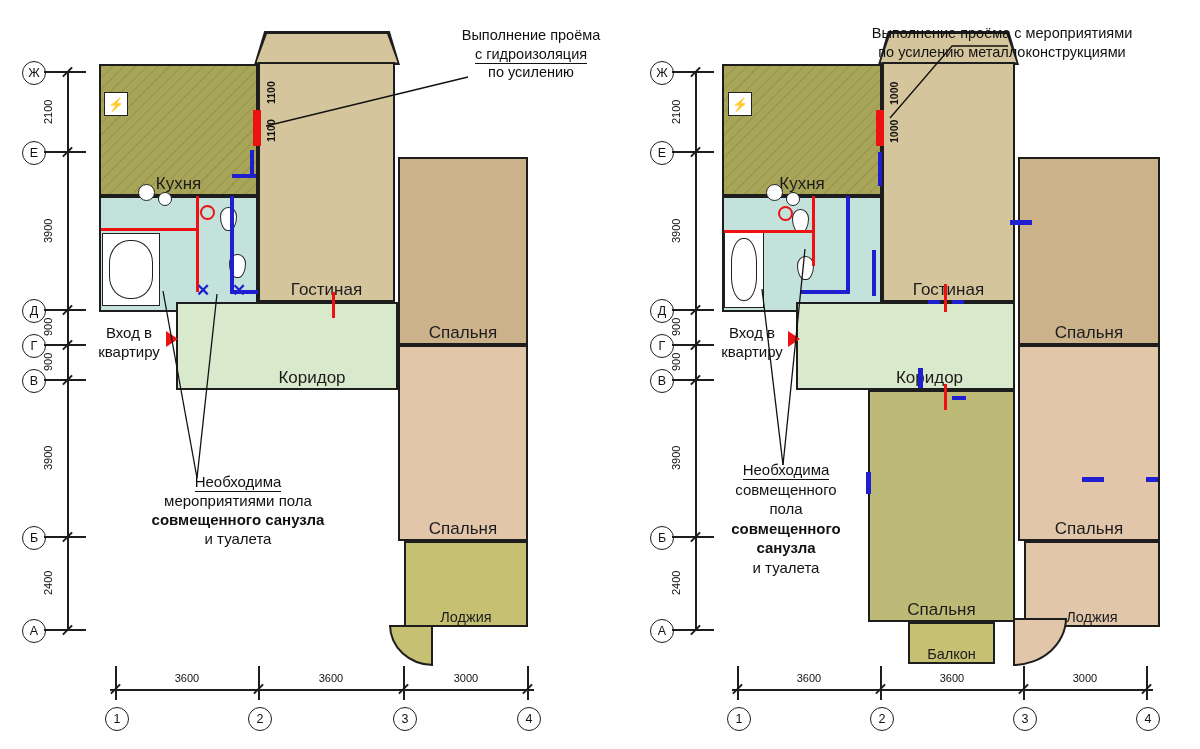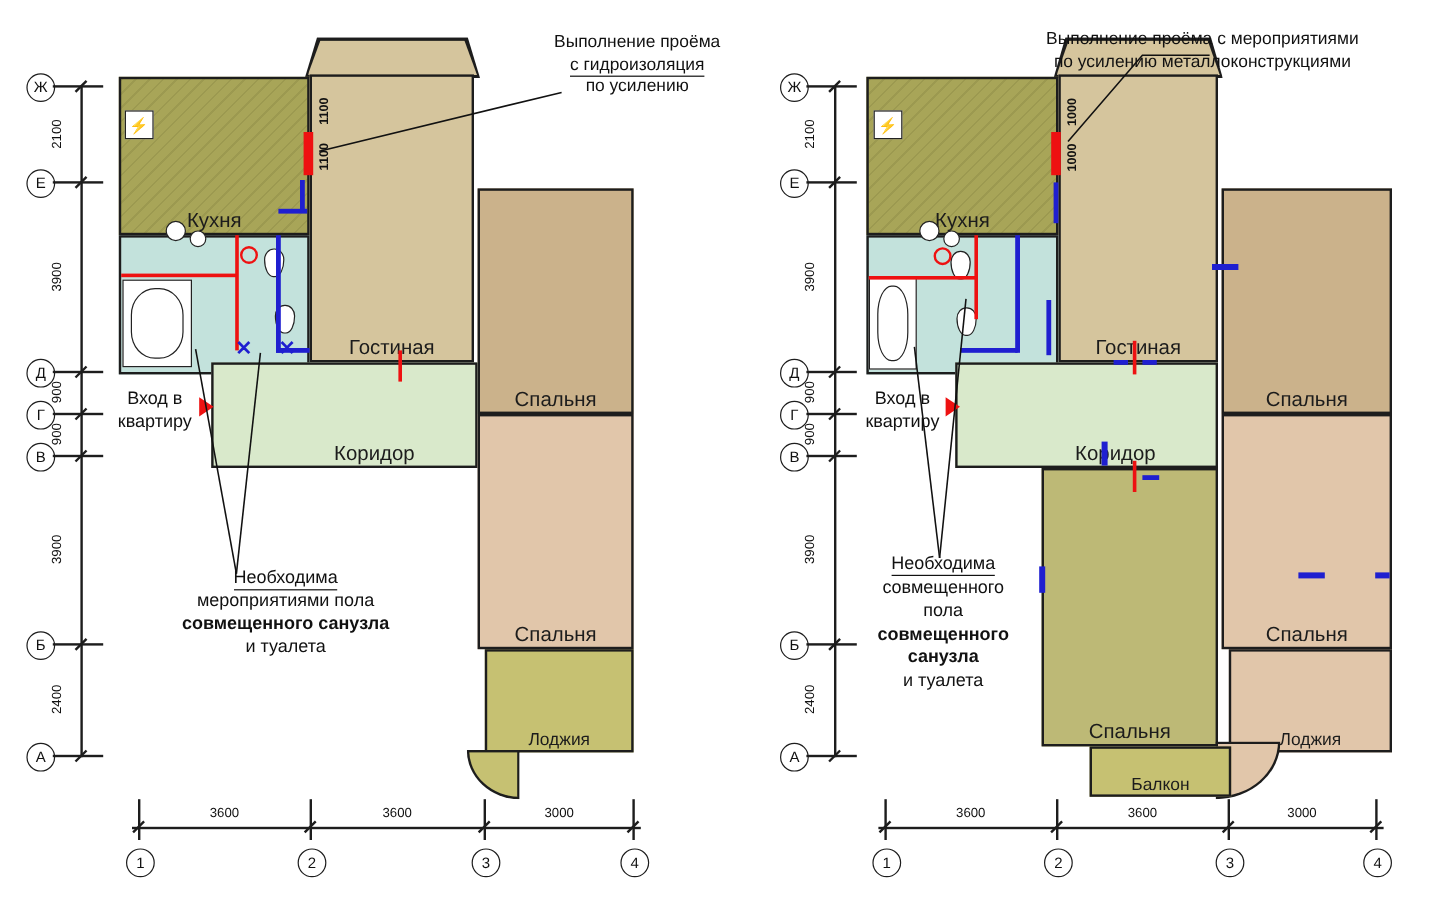--- a/index.html
+++ b/index.html
@@ -208,21 +208,21 @@
     <div class="room" style="left:868px;top:390px;width:147px;height:232px;background:var(--bedroom_olive)">
       <span class="rlabel">Спальня</span>
     </div>
     <div class="room" style="left:1018px;top:345px;width:142px;height:196px;background:var(--bedroom_pink)">
       <span class="rlabel">Спальня</span>
     </div>
     <div class="room" style="left:1024px;top:541px;width:136px;height:86px;background:var(--bedroom_pink)">
       <span class="rlabel sm">Лоджия</span>
     </div>
     <div class="qp" style="left:1013px;top:618px;width:54px;height:48px;background:var(--bedroom_pink);border-radius:0 0 100% 0"></div>
-    <div class="room" style="left:908px;top:622px;width:118px;height:42px;background:var(--loggia)">
+    <div class="room" style="left:908px;top:622px;width:87px;height:42px;background:var(--loggia)">
       <span class="rlabel sm">Балкон</span>
     </div>
 
     <div class="fixture panel" style="left:728px;top:92px;width:24px;height:24px">
       <span>⚡</span>
     </div>
     <div class="fixture" style="left:724px;top:231px;width:40px;height:77px">
         <div class="tub-in"></div>
       </div>
     <div class="fixture round" style="left:766px;top:184px;width:17px;height:17px"></div>

